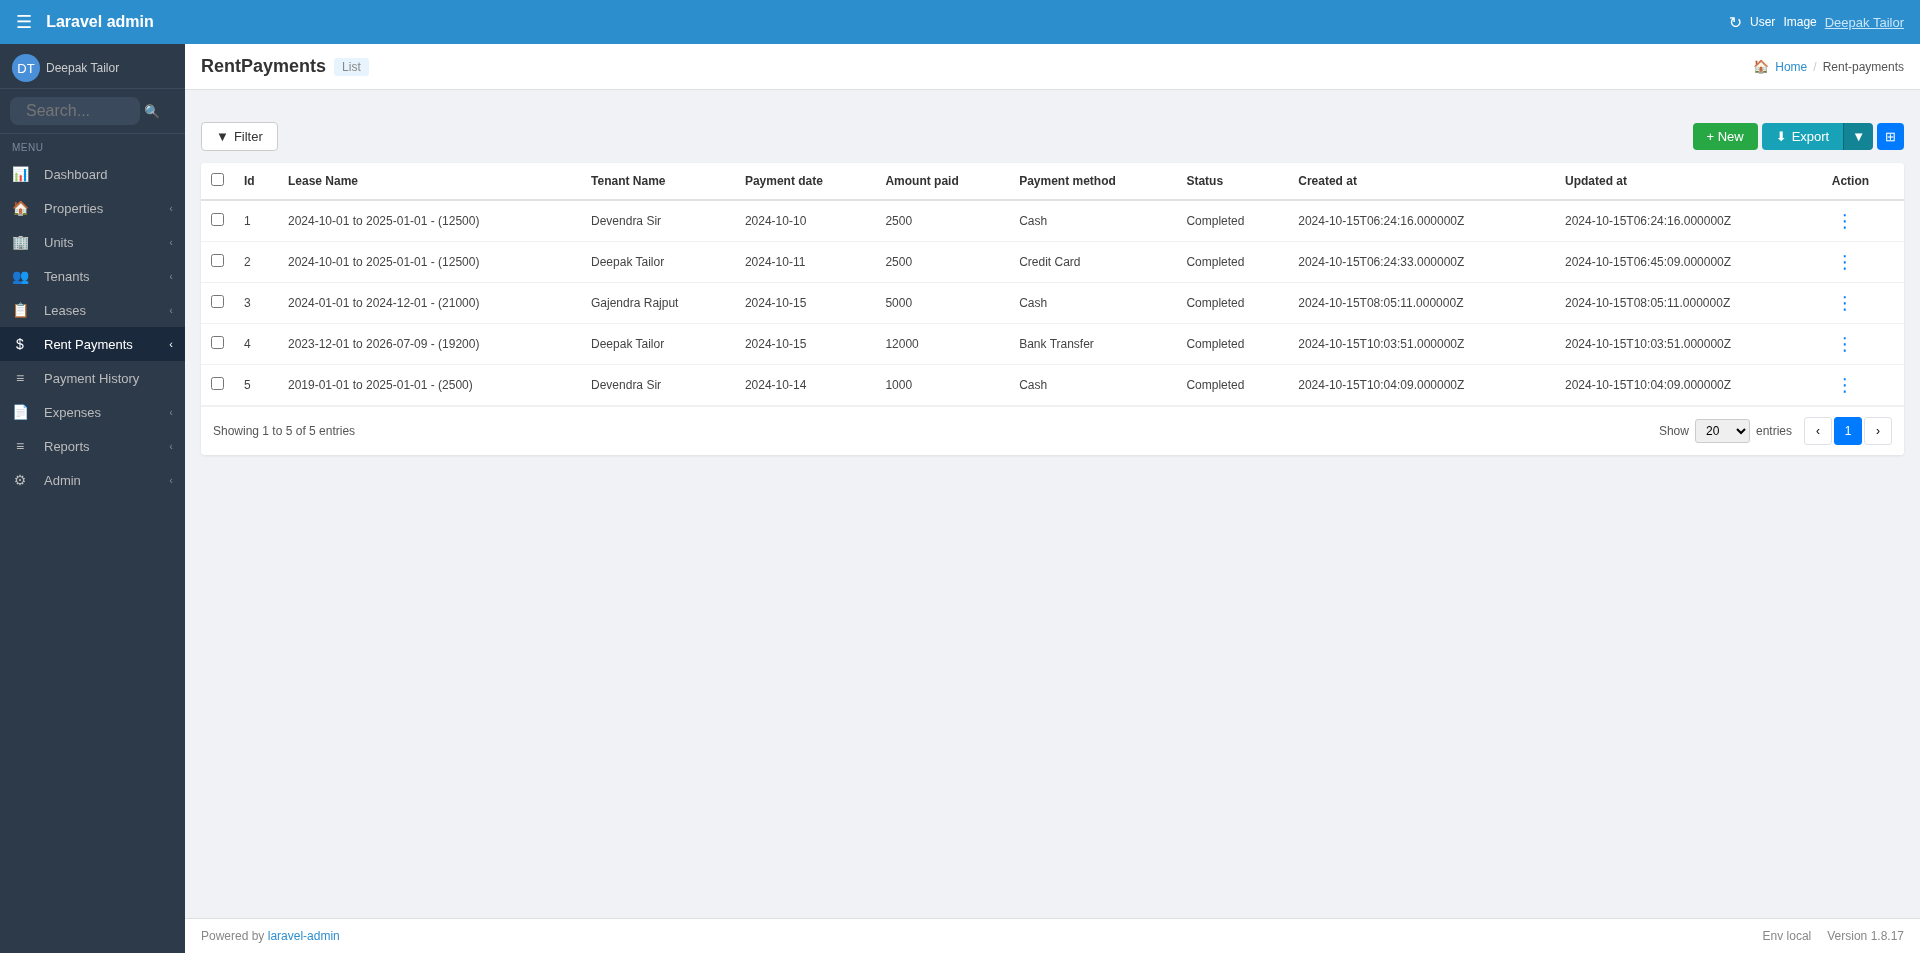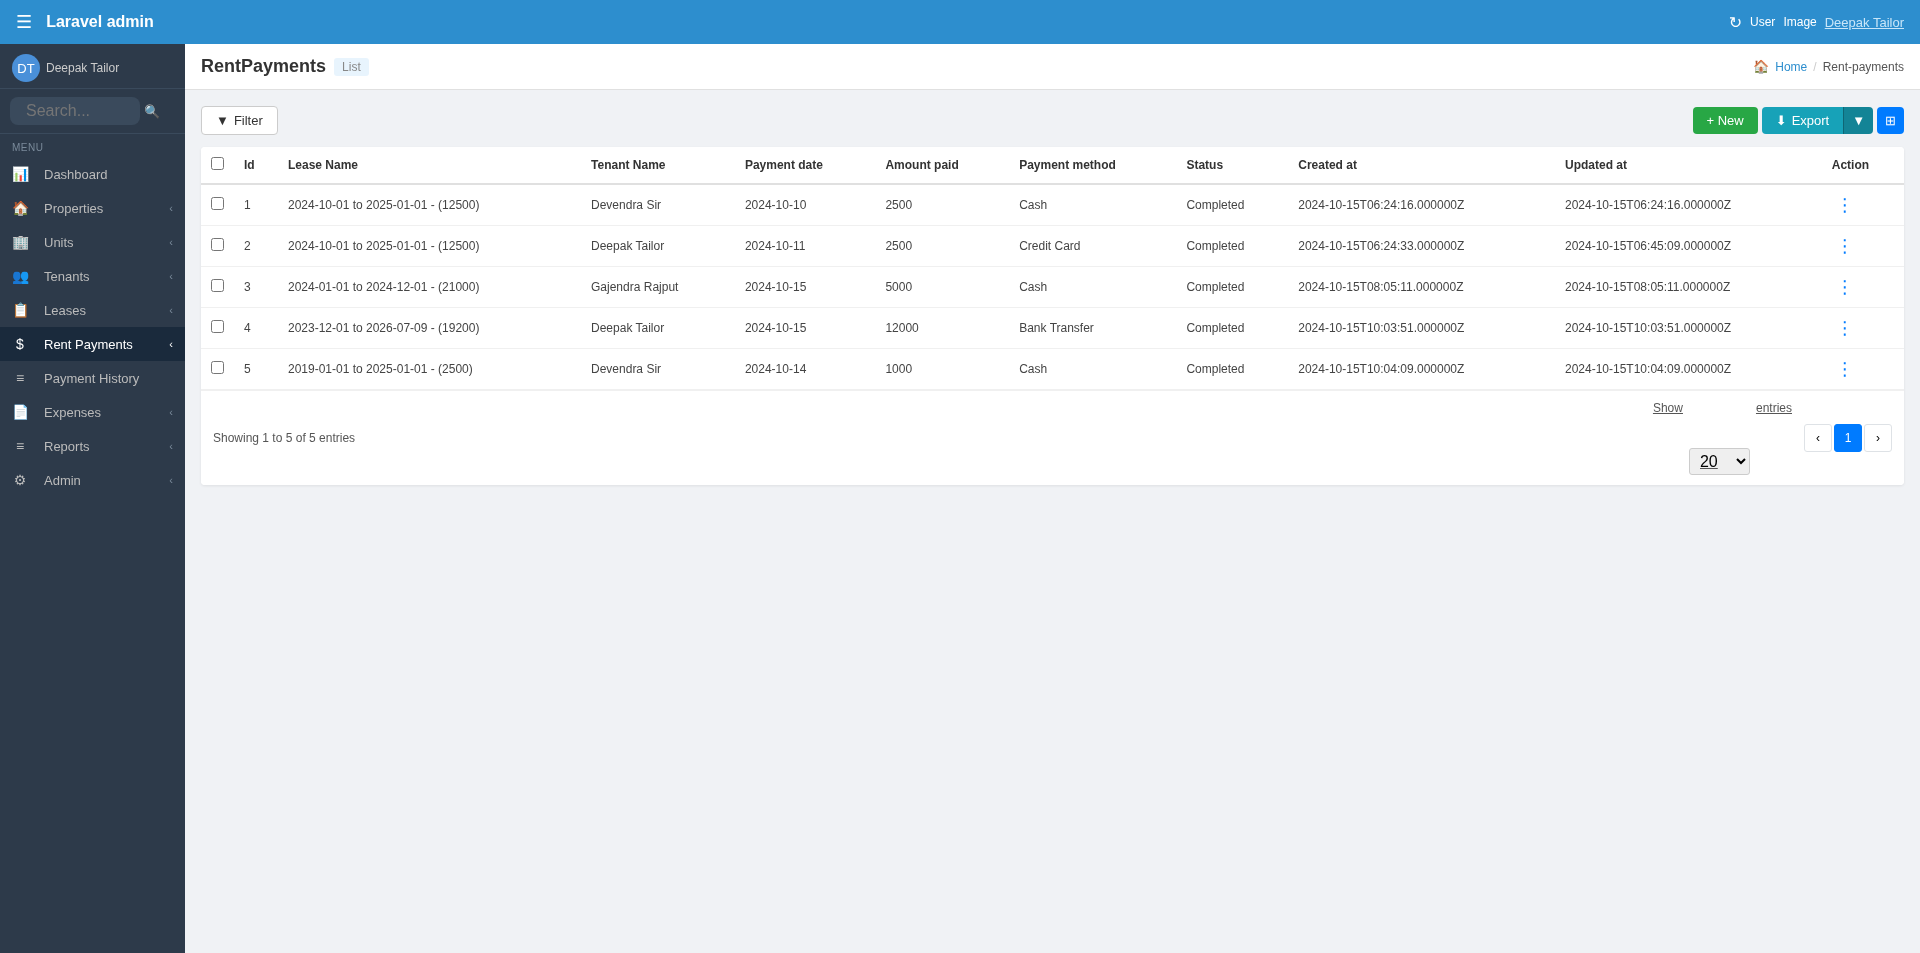--- a/index.html
+++ b/index.html
@@ -113,20 +113,21 @@
     }
 
     
     .page-header {
       background: white;
       padding: 12px 16px;
       display: flex;
       align-items: center;
       justify-content: space-between;
       border-bottom: 1px solid #e0e0e0;
+      margin-bottom: 16px;
     }
     .page-title-area { display: flex; align-items: center; gap: 8px; }
     .page-title { font-size: 18px; font-weight: 600; color: #333; }
     .page-subtitle { font-size: 12px; color: #888; background: #e8f4fd; padding: 2px 8px; border-radius: 3px; }
     .breadcrumb { display: flex; align-items: center; gap: 6px; font-size: 12px; color: #888; }
     .breadcrumb-home-icon { font-size: 13px; }
     .breadcrumb-sep { color: #ccc; }
     .breadcrumb-link { color: #2d8ece; cursor: pointer; }
     .breadcrumb-current { color: #555; }
 
@@ -176,27 +177,26 @@
     .pagination-area {
       display: flex;
       align-items: center;
       justify-content: space-between;
       padding: 10px 12px;
       background: white;
       border-top: 1px solid #f0f0f0;
       font-size: 12px;
       color: #555;
     }
-    .pagination-show { display: flex; align-items: flex-start; gap: 6px; text-decoration: underline; }
+    .pagination-show { display: flex; align-items: center; gap: 6px; }
     .pagination-show select {
       padding: 3px 6px;
       border: 1px solid #ccc;
       border-radius: 3px;
-      font-size: 16px;
-      margin-top: 47px;
+      font-size: 12px;
     }
     .pagination-buttons { display: flex; align-items: center; gap: 2px; }
     .pg-btn {
       width: 28px; height: 28px;
       border: 1px solid #dee2e6;
       background: white;
       cursor: pointer;
       display: flex; align-items: center; justify-content: center;
       font-size: 12px;
       border-radius: 3px;
@@ -456,15 +456,25 @@
             <div class="pagination-buttons">
               <button class="pg-btn" id="prev-btn">‹</button>
               <button class="pg-btn active">1</button>
               <button class="pg-btn" id="next-btn">›</button>
             </div>
           </div>
         </div>
       </div>
     </div>
 
+    <footer class="footer">
+      <div>
+        <span>Powered by</span>
+        <a class="footer-link">laravel-admin</a>
+      </div>
+      <div class="footer-right">
+        <span id="footer-env">Env local</span>
+        <span id="footer-version">Version 1.8.17</span>
+      </div>
+    </footer>
 
   </div>
 </div>
 
 </body></html>

